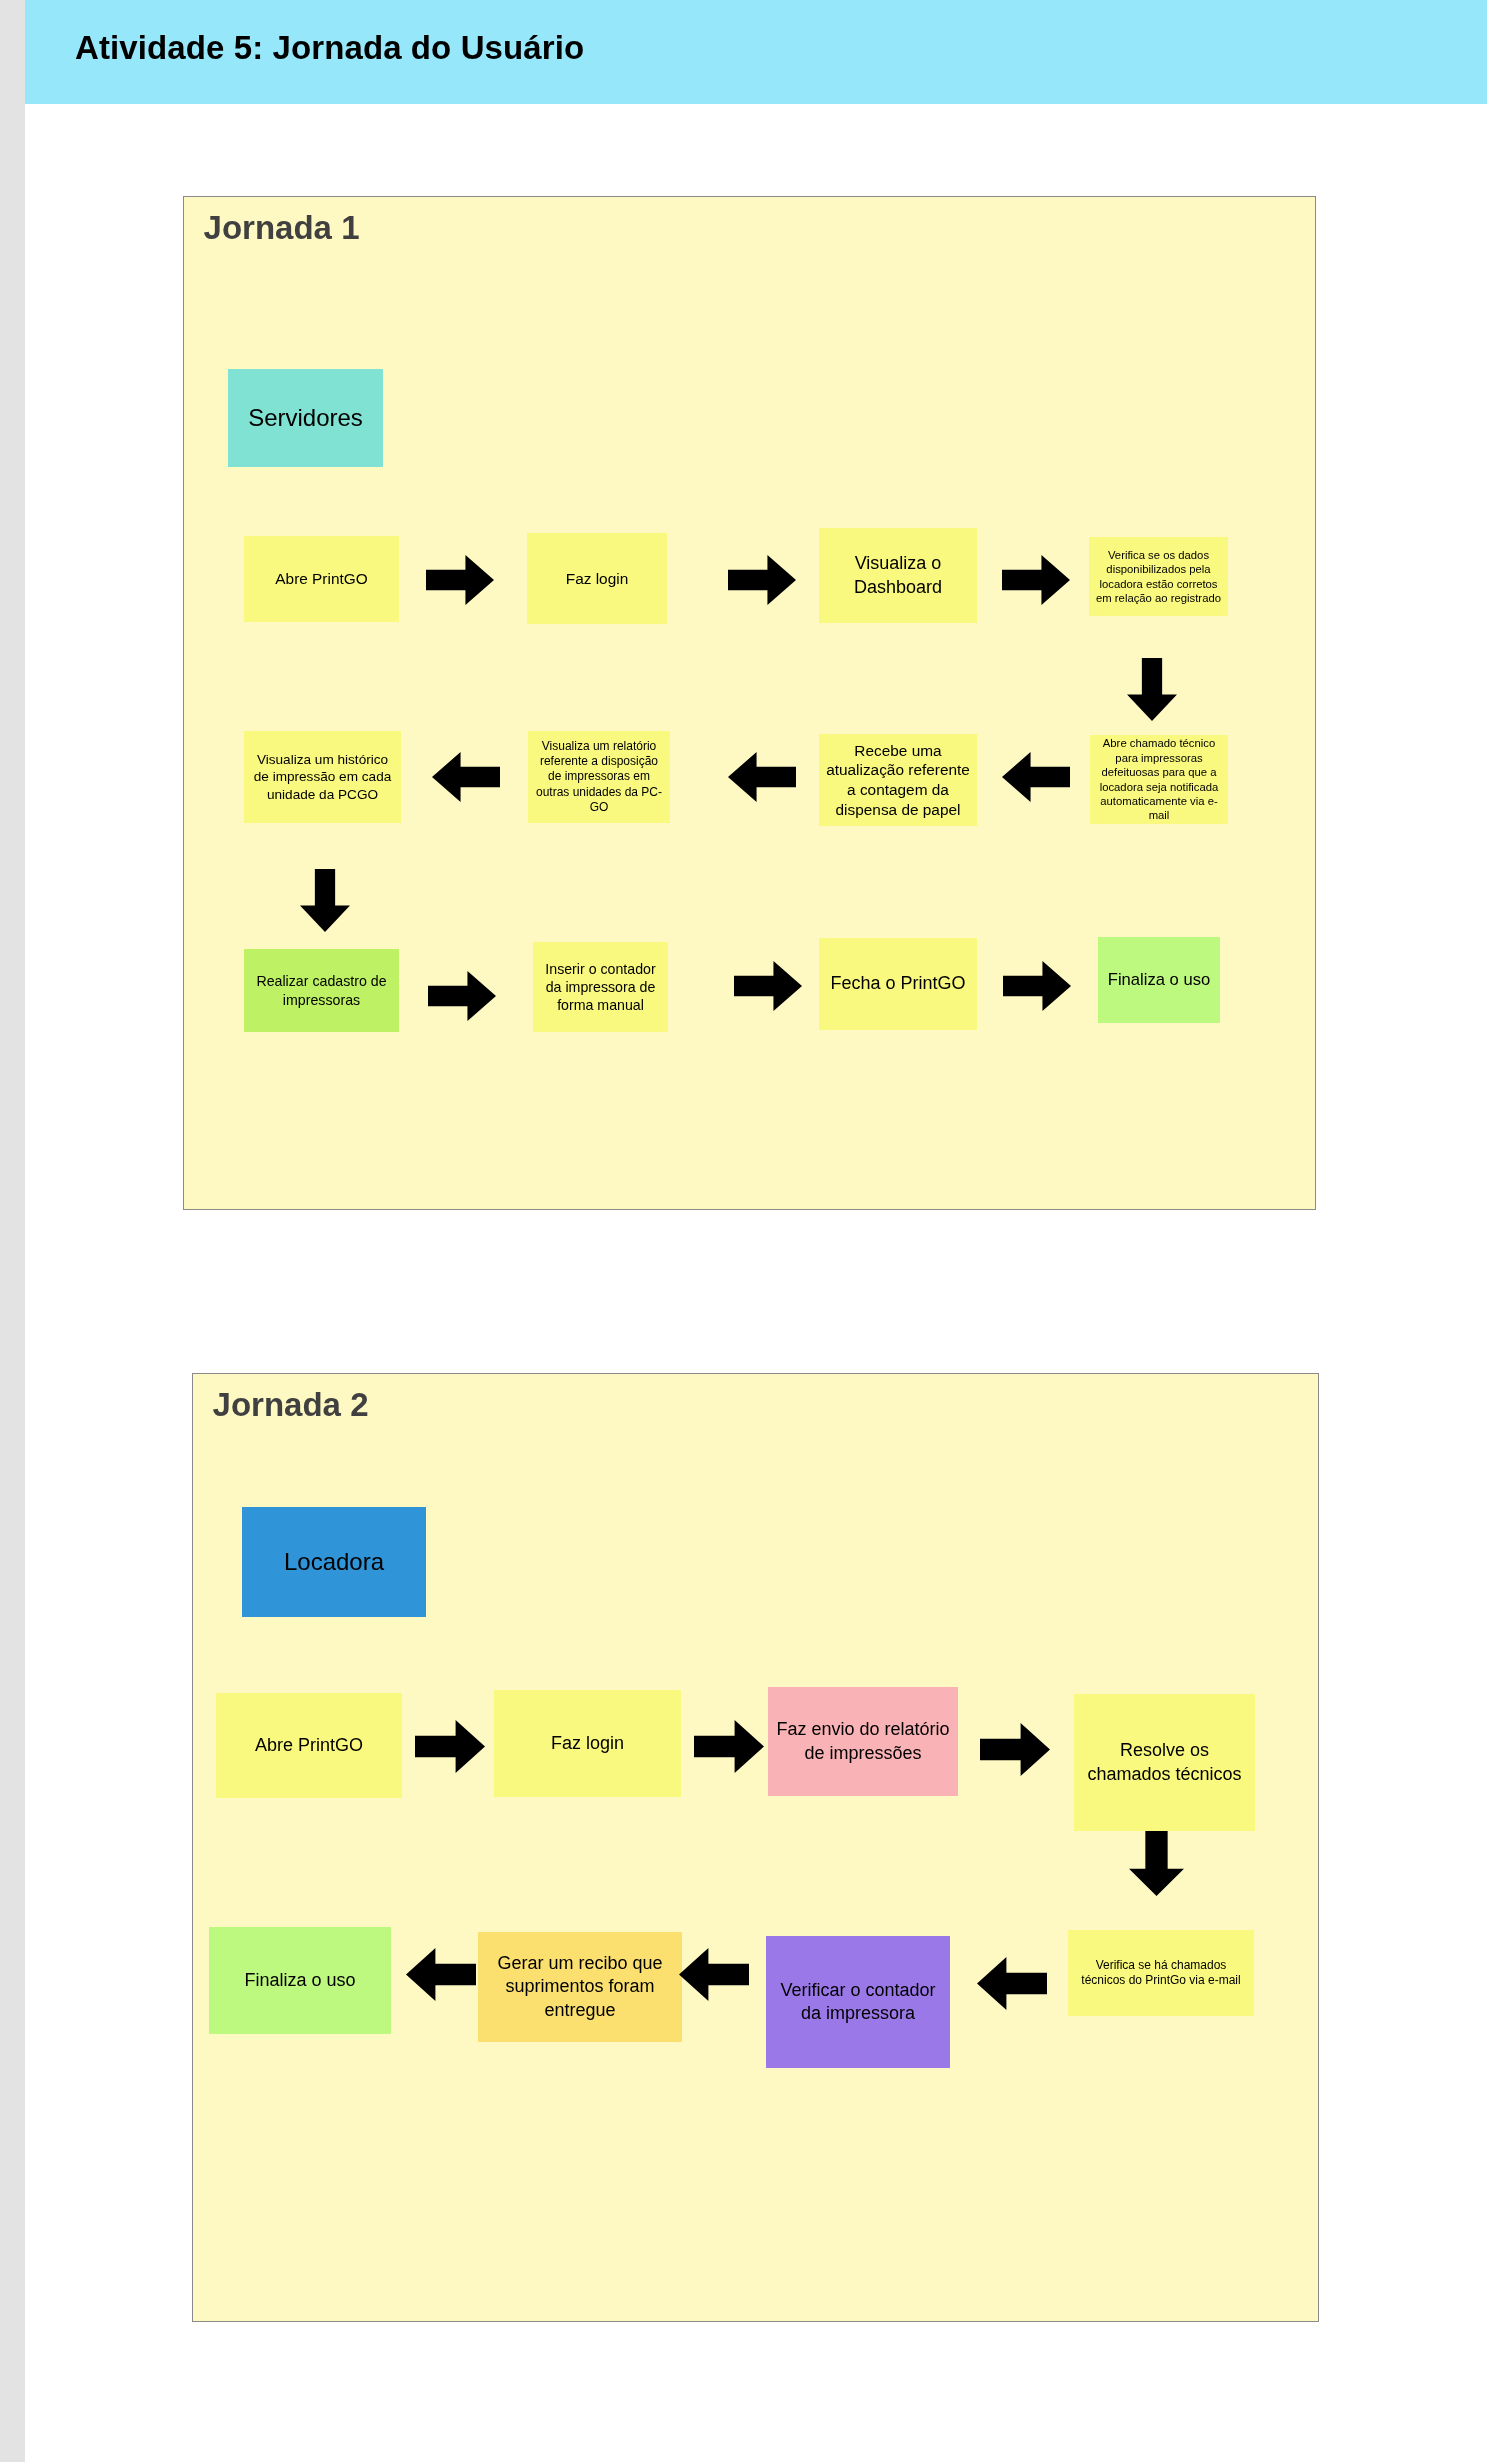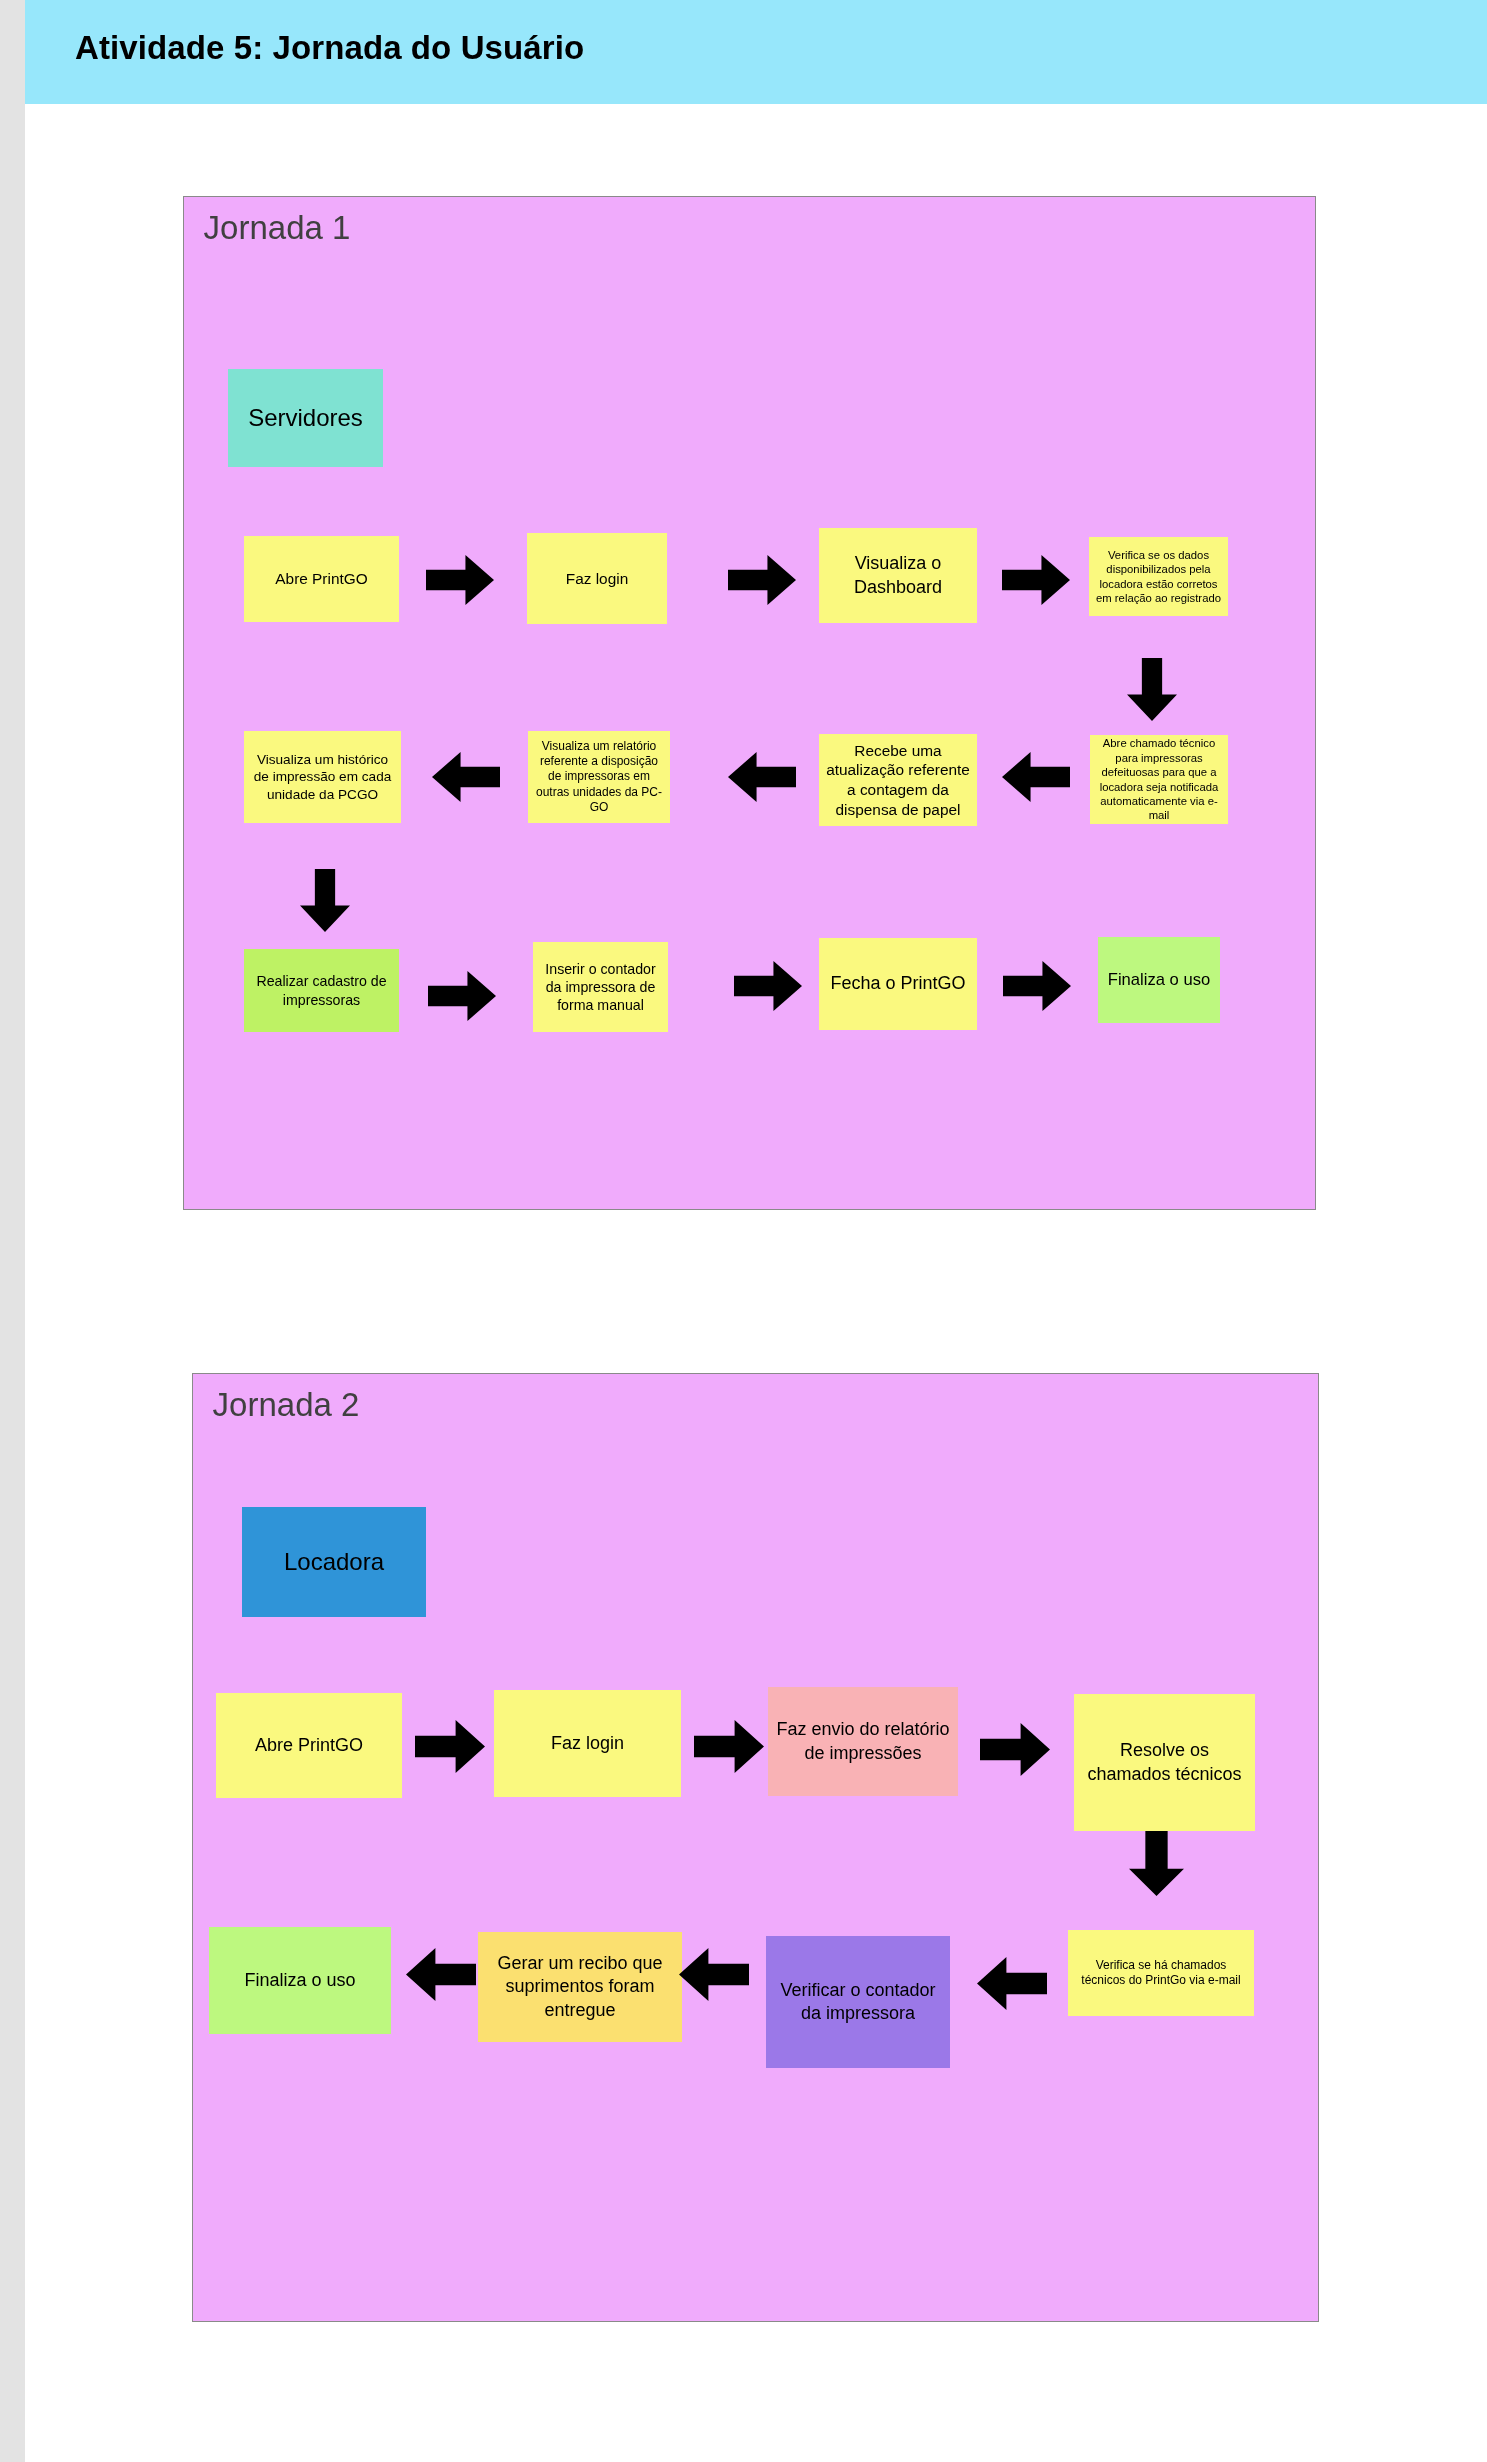--- a/index.html
+++ b/index.html
@@ -43,22 +43,23 @@
     font-weight: bold;
     color: #000000;
     letter-spacing: 0.1px;
     white-space: nowrap;
   }
 
   
   .journey-box {
     position: absolute;
     border: 1.2px solid #8a8a8a;
-    background: #f0abfc;
+    background: #fef9c3;
     box-sizing: border-box;
+    font-weight: bold;
   }
   #journey-1 { left: 183px; top: 196px; width: 1133px; height: 1014px; }
   #journey-2 { left: 192px; top: 1373px; width: 1127px; height: 949px; }
 
   .journey-title {
     position: absolute;
     left: 19.6px;
     top: 12px;
     font-size: 33px;
     color: #404040;

